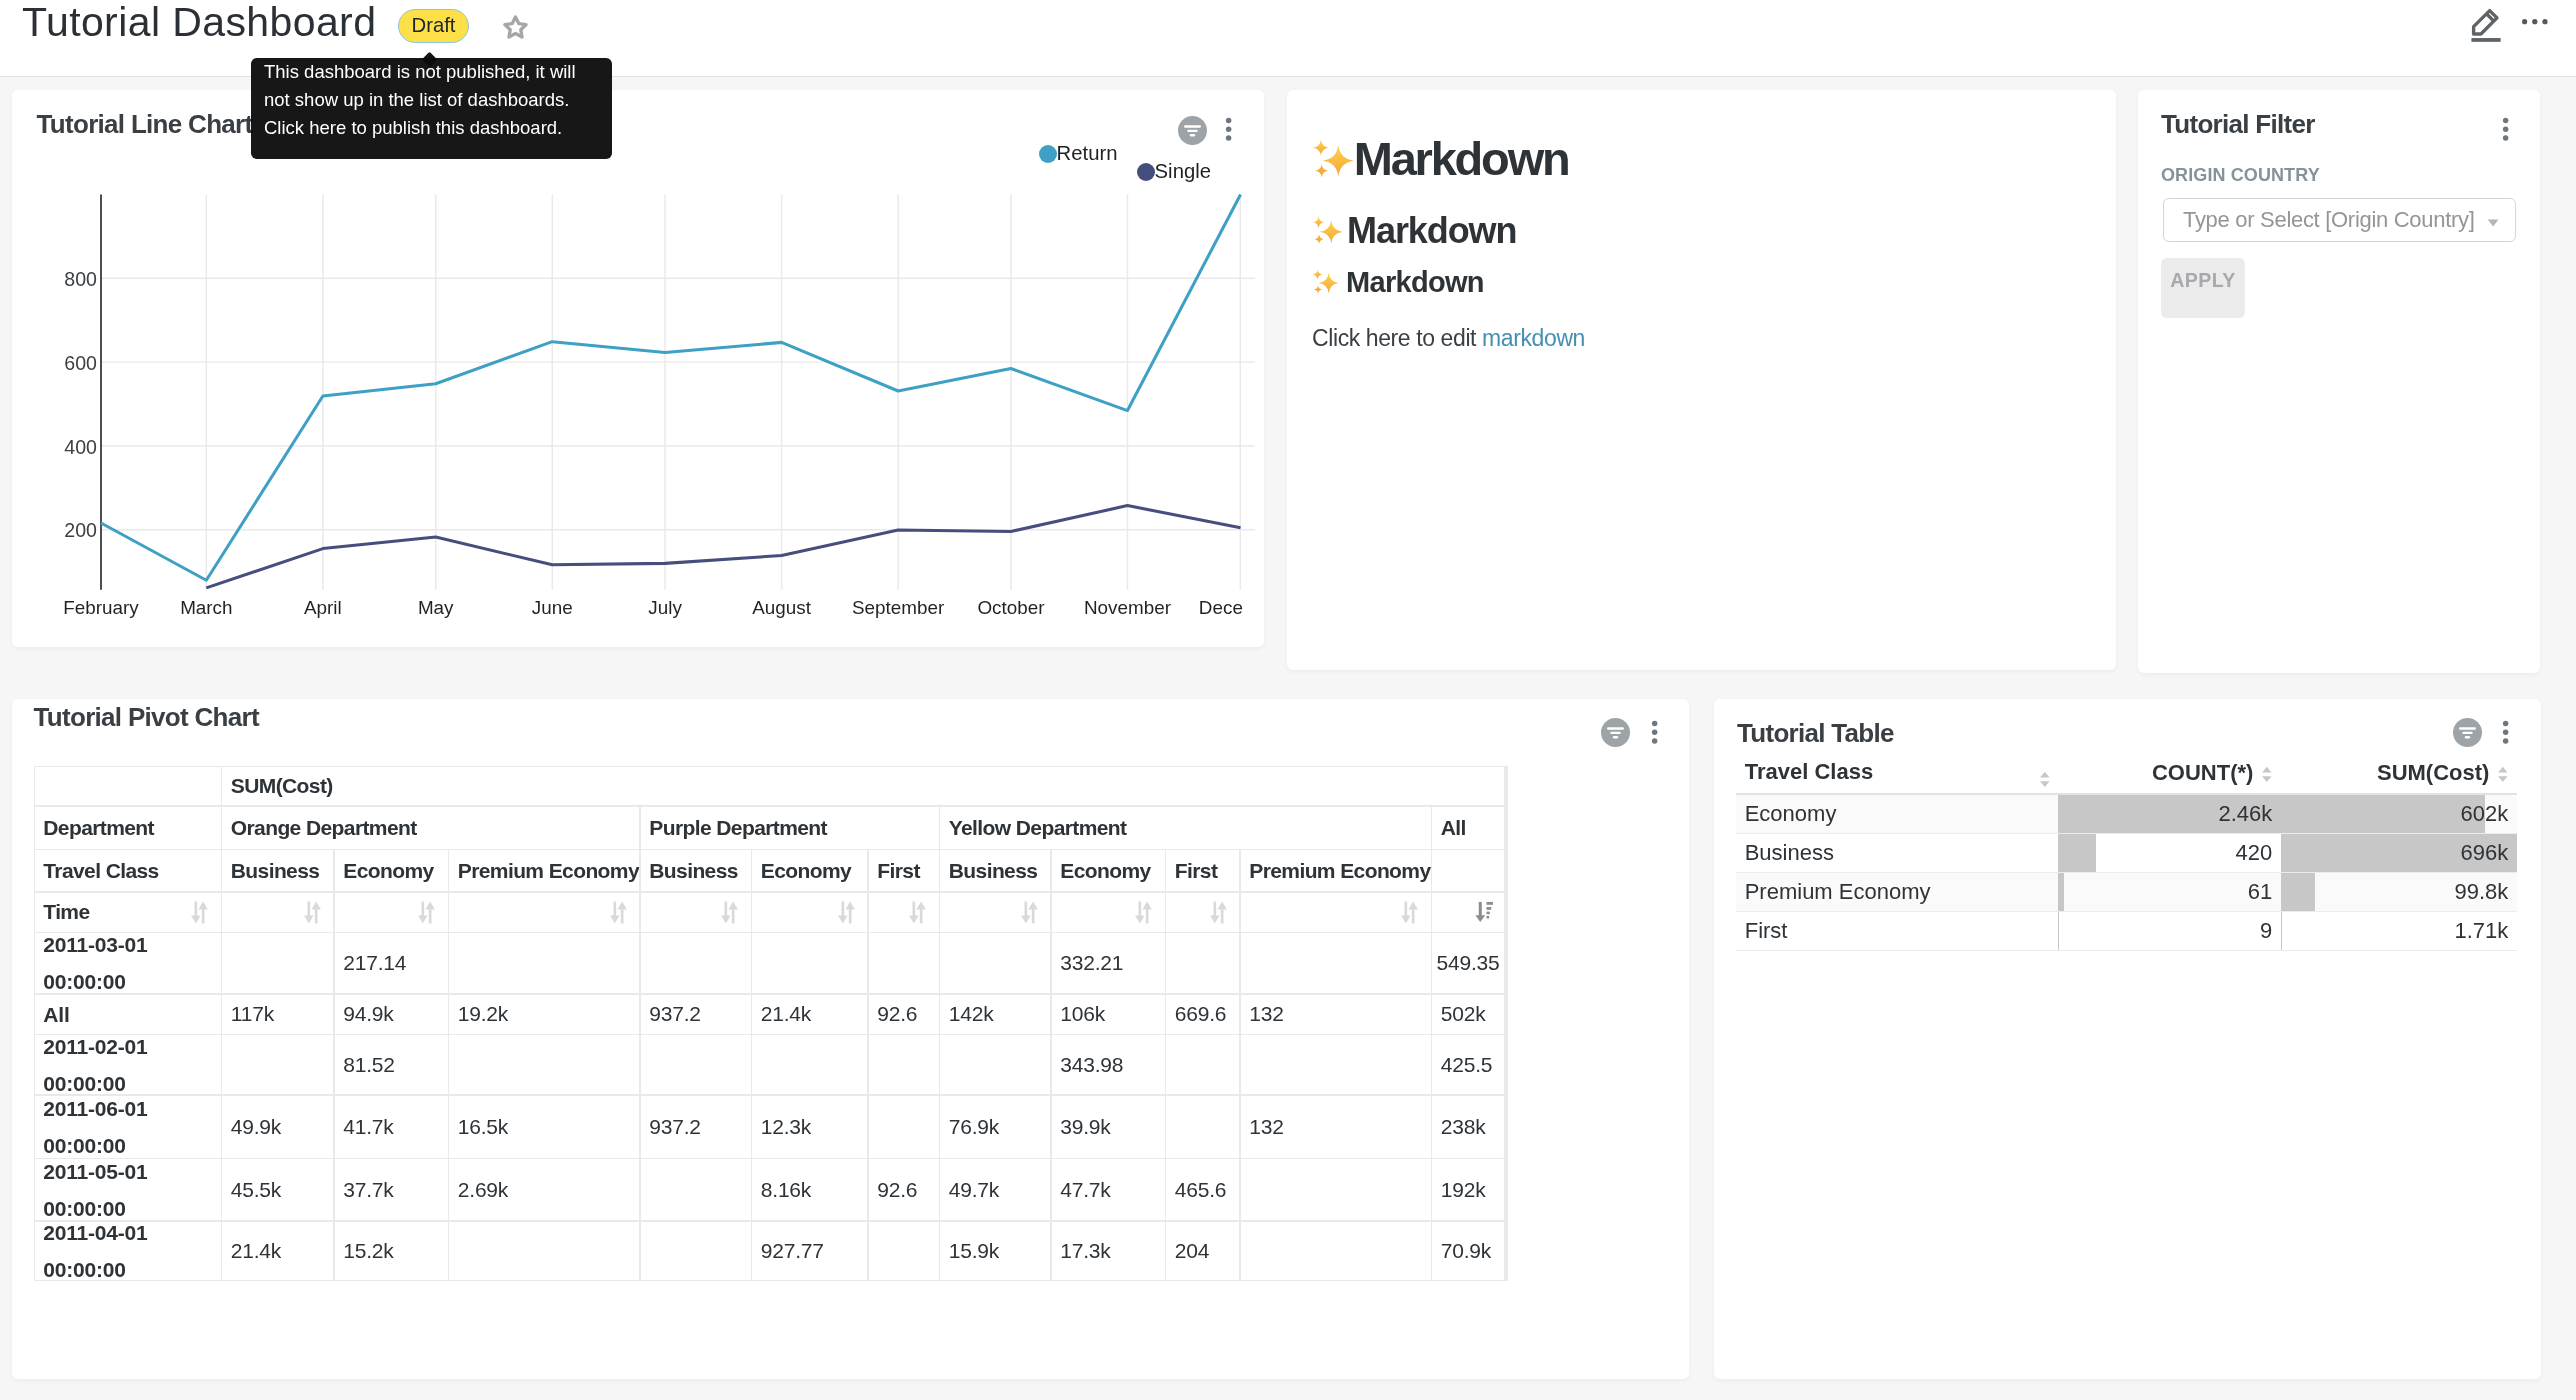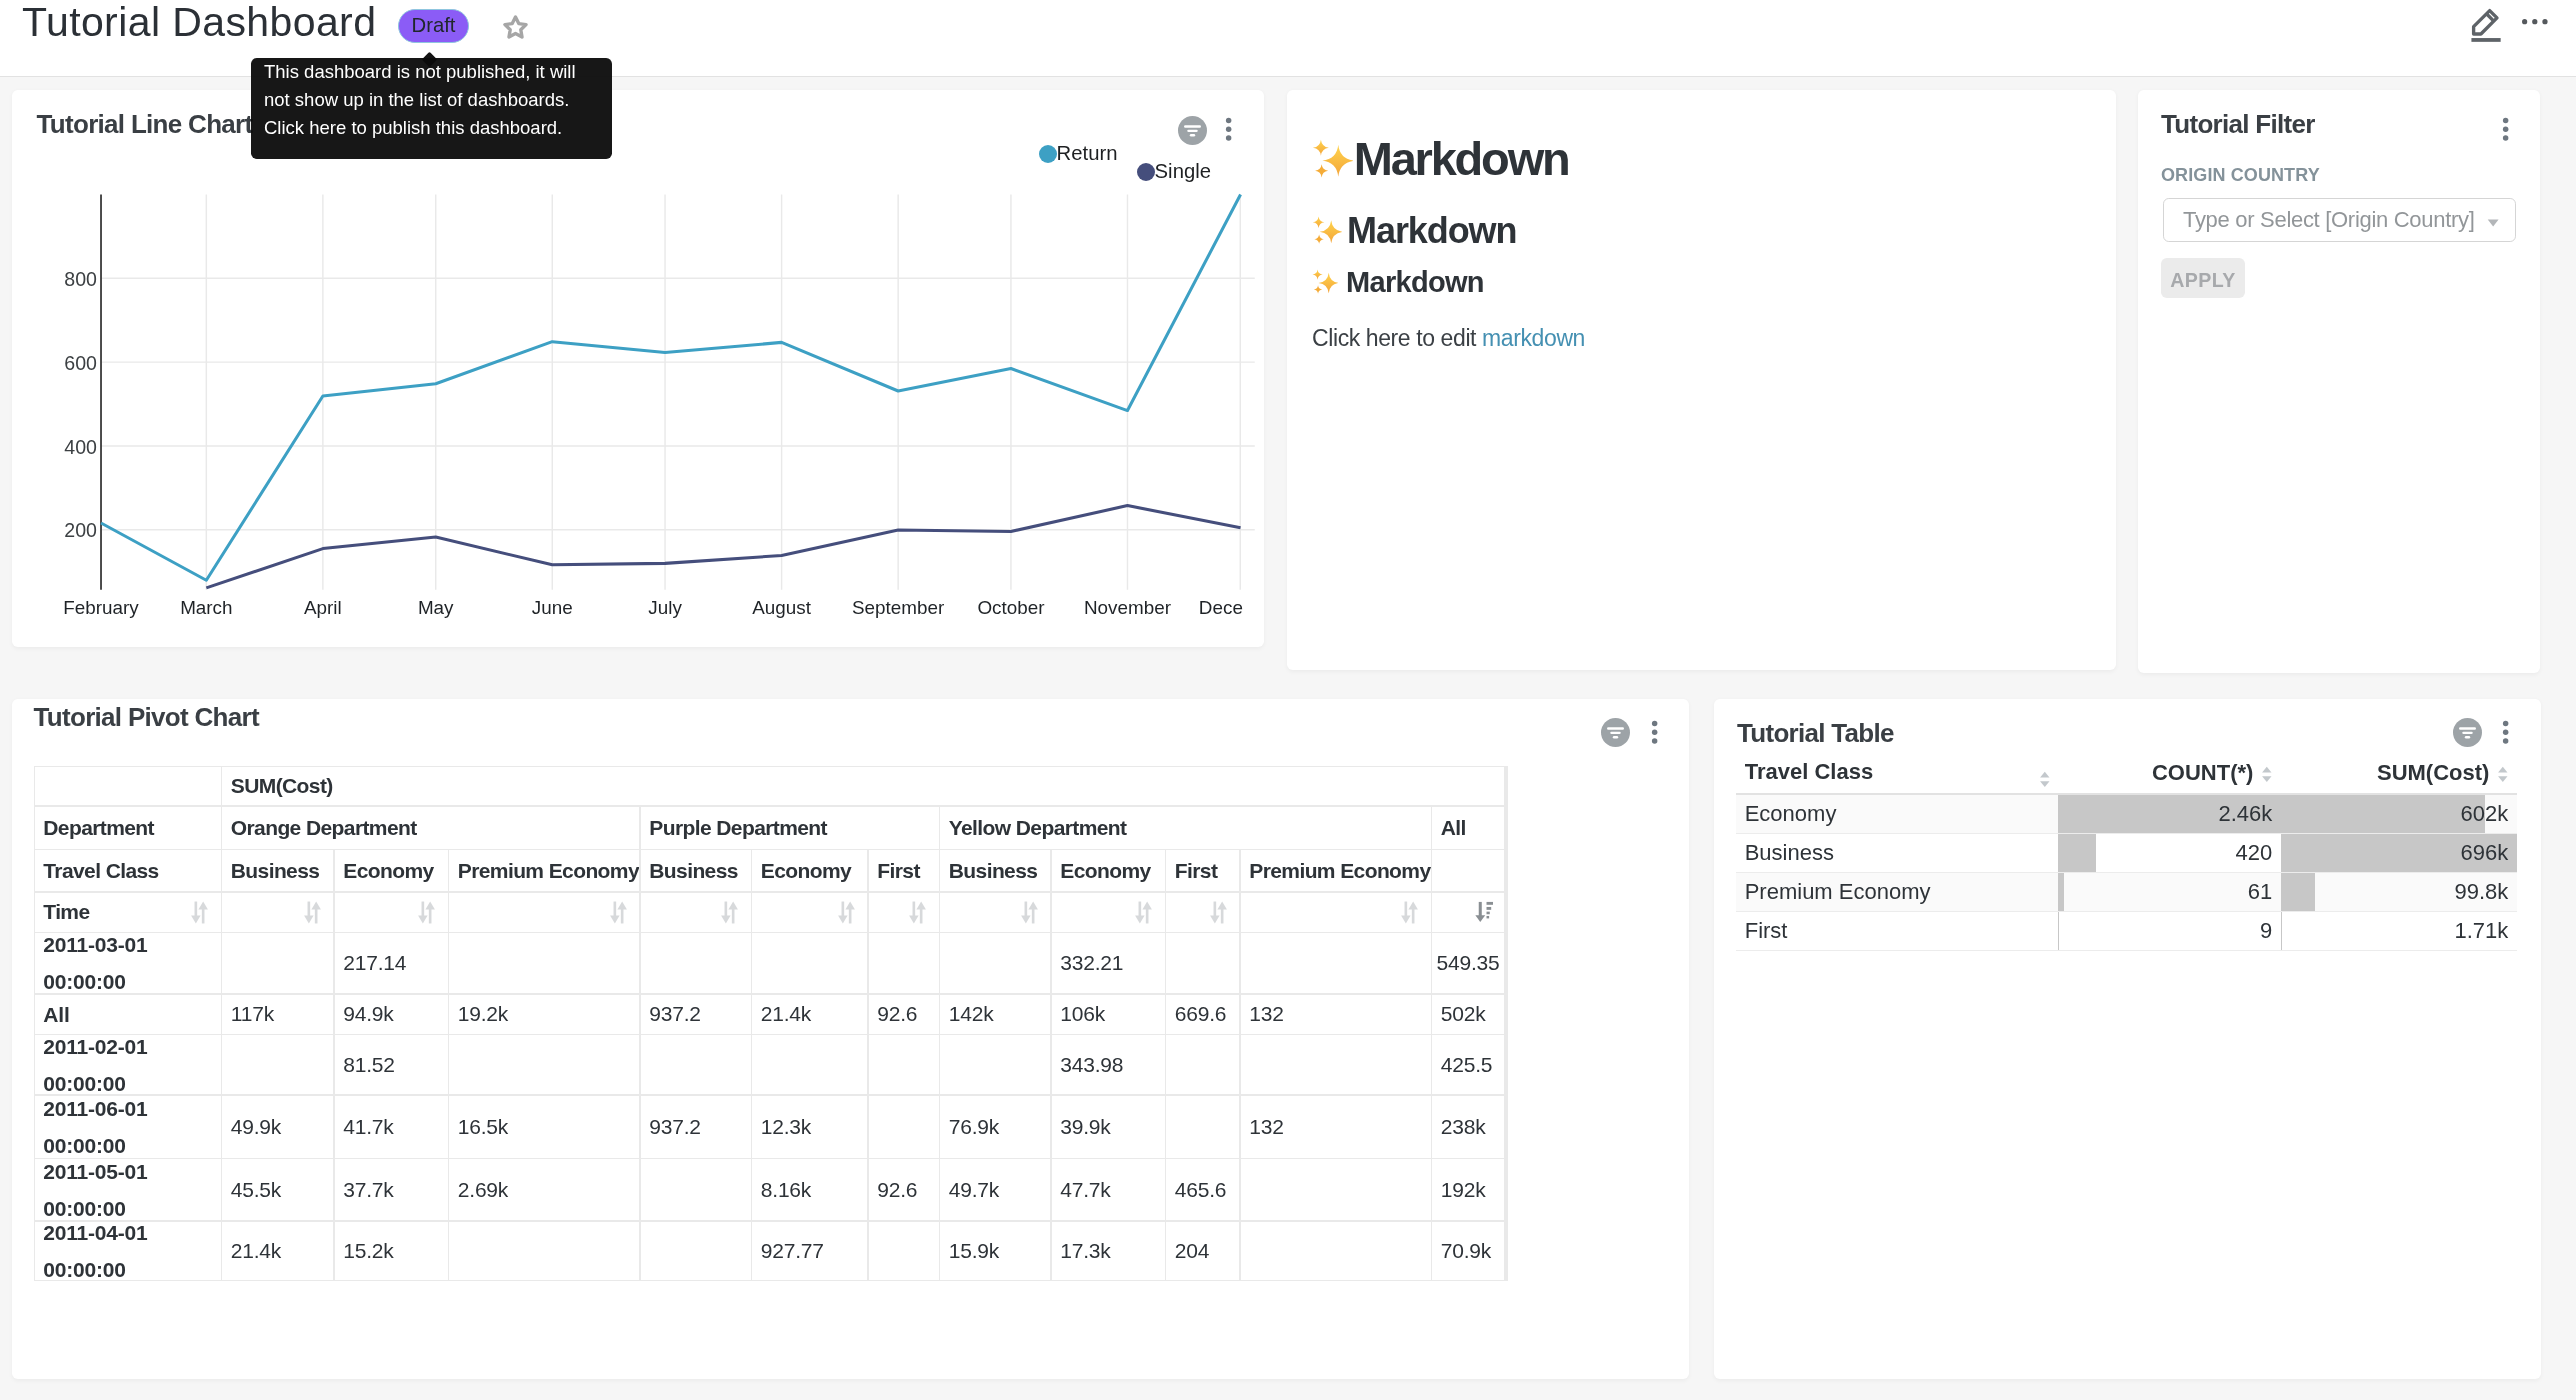--- a/index.html
+++ b/index.html
@@ -1,20 +1,20 @@
 <!DOCTYPE html>
 <html style="font-size:11.6px"><head>
 <meta charset="utf-8">
 <style>
   * { box-sizing: border-box; margin:0; padding:0; }
   html,body { width:2576px; height:1400px; }
   body { background:#F6F6F6; font-family:"Liberation Sans", sans-serif; position:relative; overflow:hidden; }
   .hdr { position:absolute; left:0; top:0; width:2576px; height:77px; background:#FFFFFF; border-bottom:1.5px solid #E2E2E2; }
   .h-title { position:absolute; left:22px; top:-0.7px; font-size:41px; color:#2B3036; letter-spacing:0.4px; }
-  .pill { position:absolute; left:398px; top:8.7px; width:71px; height:34px; background:#8b5cf6; border:1.5px solid #8FC6DF; border-radius:17.4px; color:#20272B; font-size:20.3px; text-align:center; line-height:31px; }
+  .pill { position:absolute; left:398px; top:8.7px; width:71px; height:34px; background:#fde047; border:1.5px solid #8FC6DF; border-radius:17.4px; color:#20272B; font-size:20.3px; text-align:center; line-height:31px; }
   .star { position:absolute; left:502px; top:13.8px; }
   .hdr-ico { position:absolute; top:0; }
   .tooltip { position:absolute; left:251px; top:58px; width:361px; height:101px; background:rgba(11,11,11,0.95); border-radius:5.8px; color:#FFFFFF; font-size:18.5px; line-height:28px; padding:0px 0 0 13px; z-index:50; }
   .tooltip .arr { position:absolute; top:-4.4px; left:173px; width:11px; height:11px; background:rgba(11,11,11,0.97); transform:rotate(45deg); border-radius:1.5px; }
   .card { position:absolute; background:#FFFFFF; border-radius:5.8px; box-shadow:0 1.5px 4.4px rgba(0,0,0,0.045); }
   .ct { position:absolute; font-size:26px; font-weight:700; color:#3A3F44; letter-spacing:-0.7px; }
   
   #c1 { left:11.6px;  top:90px; width:1252px; height:557px; }
   #c2 { left:1287px; top:90px; width:829px; height:580px; }
   #c3 { left:2138px; top:90px; width:402px;  height:583px; }
@@ -25,21 +25,21 @@
   .leg .dot { display:inline-block; width:18px; height:18px; border-radius:50%; vertical-align:-2.9px; }
   
   .md-h1 { position:absolute; left:25px; top:41px; font-size:47px; font-weight:700; color:#2E3338; letter-spacing:-2.2px; }
   .md-h2 { position:absolute; left:25px; top:120px; font-size:36px; font-weight:700; color:#2E3338; letter-spacing:-1.1px; }
   .md-h3 { position:absolute; left:25px; top:176px; font-size:29px; font-weight:700; color:#2E3338; letter-spacing:-0.7px; }
   .md-p  { position:absolute; left:25px; top:235px; font-size:23px; color:#3B4045; letter-spacing:-0.4px; }
   .md-p a { color:#4590B2; text-decoration:none; }
   
   .f-label { position:absolute; left:23px; top:75px; font-size:18px; font-weight:700; color:#84929A; letter-spacing:0.1px; }
   .f-select { position:absolute; left:25px; top:108px; width:353px; height:44px; border:1.5px solid #D5D5D5; border-radius:5.8px; background:#fff; font-size:22px; letter-spacing:-0.3px; color:#929699; line-height:41px; padding-left:19px; }
-  .f-apply { position:absolute; left:23px; top:168px; width:84px; height:40px; background:#EBEBEB; border-radius:5.8px; font-size:19.6px; font-weight:700; color:#A7A9AC; text-align:center; line-height:44px; letter-spacing:0.4px; }
+  .f-apply { position:absolute; left:23px; top:168px; width:84px; height:60px; background:#EBEBEB; border-radius:5.8px; font-size:19.6px; font-weight:700; color:#A7A9AC; text-align:center; line-height:44px; letter-spacing:0.4px; }
   
   .pvt { position:absolute; left:22px; top:67px; width:1474px; background:#E9E9E9; border:1.5px solid #E9E9E9; display:grid; grid-template-columns:186px 111px 113px 190px 110px 115px 70px 110px 113px 73px 190px 72px; grid-auto-rows:auto; gap:1.5px; }
   .pvt > div { background:#fff; font-size:21px; color:#2E3338; display:flex; align-items:center; padding-left:8.7px; letter-spacing:-0.2px; white-space:nowrap; overflow:hidden; }
   .pvt .hd { font-weight:700; letter-spacing:-0.6px; }
   .pvt .srt { justify-content:space-between; padding-right:11.6px; }
   .pvt .ic { justify-content:flex-end; padding-right:11.6px; }
   .pvt .dt { line-height:37px; font-weight:700; }
   
   .tt { position:absolute; left:22px; top:54px; border-collapse:collapse; table-layout:fixed; }
   .tt th { font-size:22px; font-weight:700; color:#2E3338; border-bottom:2.9px solid #E2E2E2; height:41px; padding-left:8.7px; }

